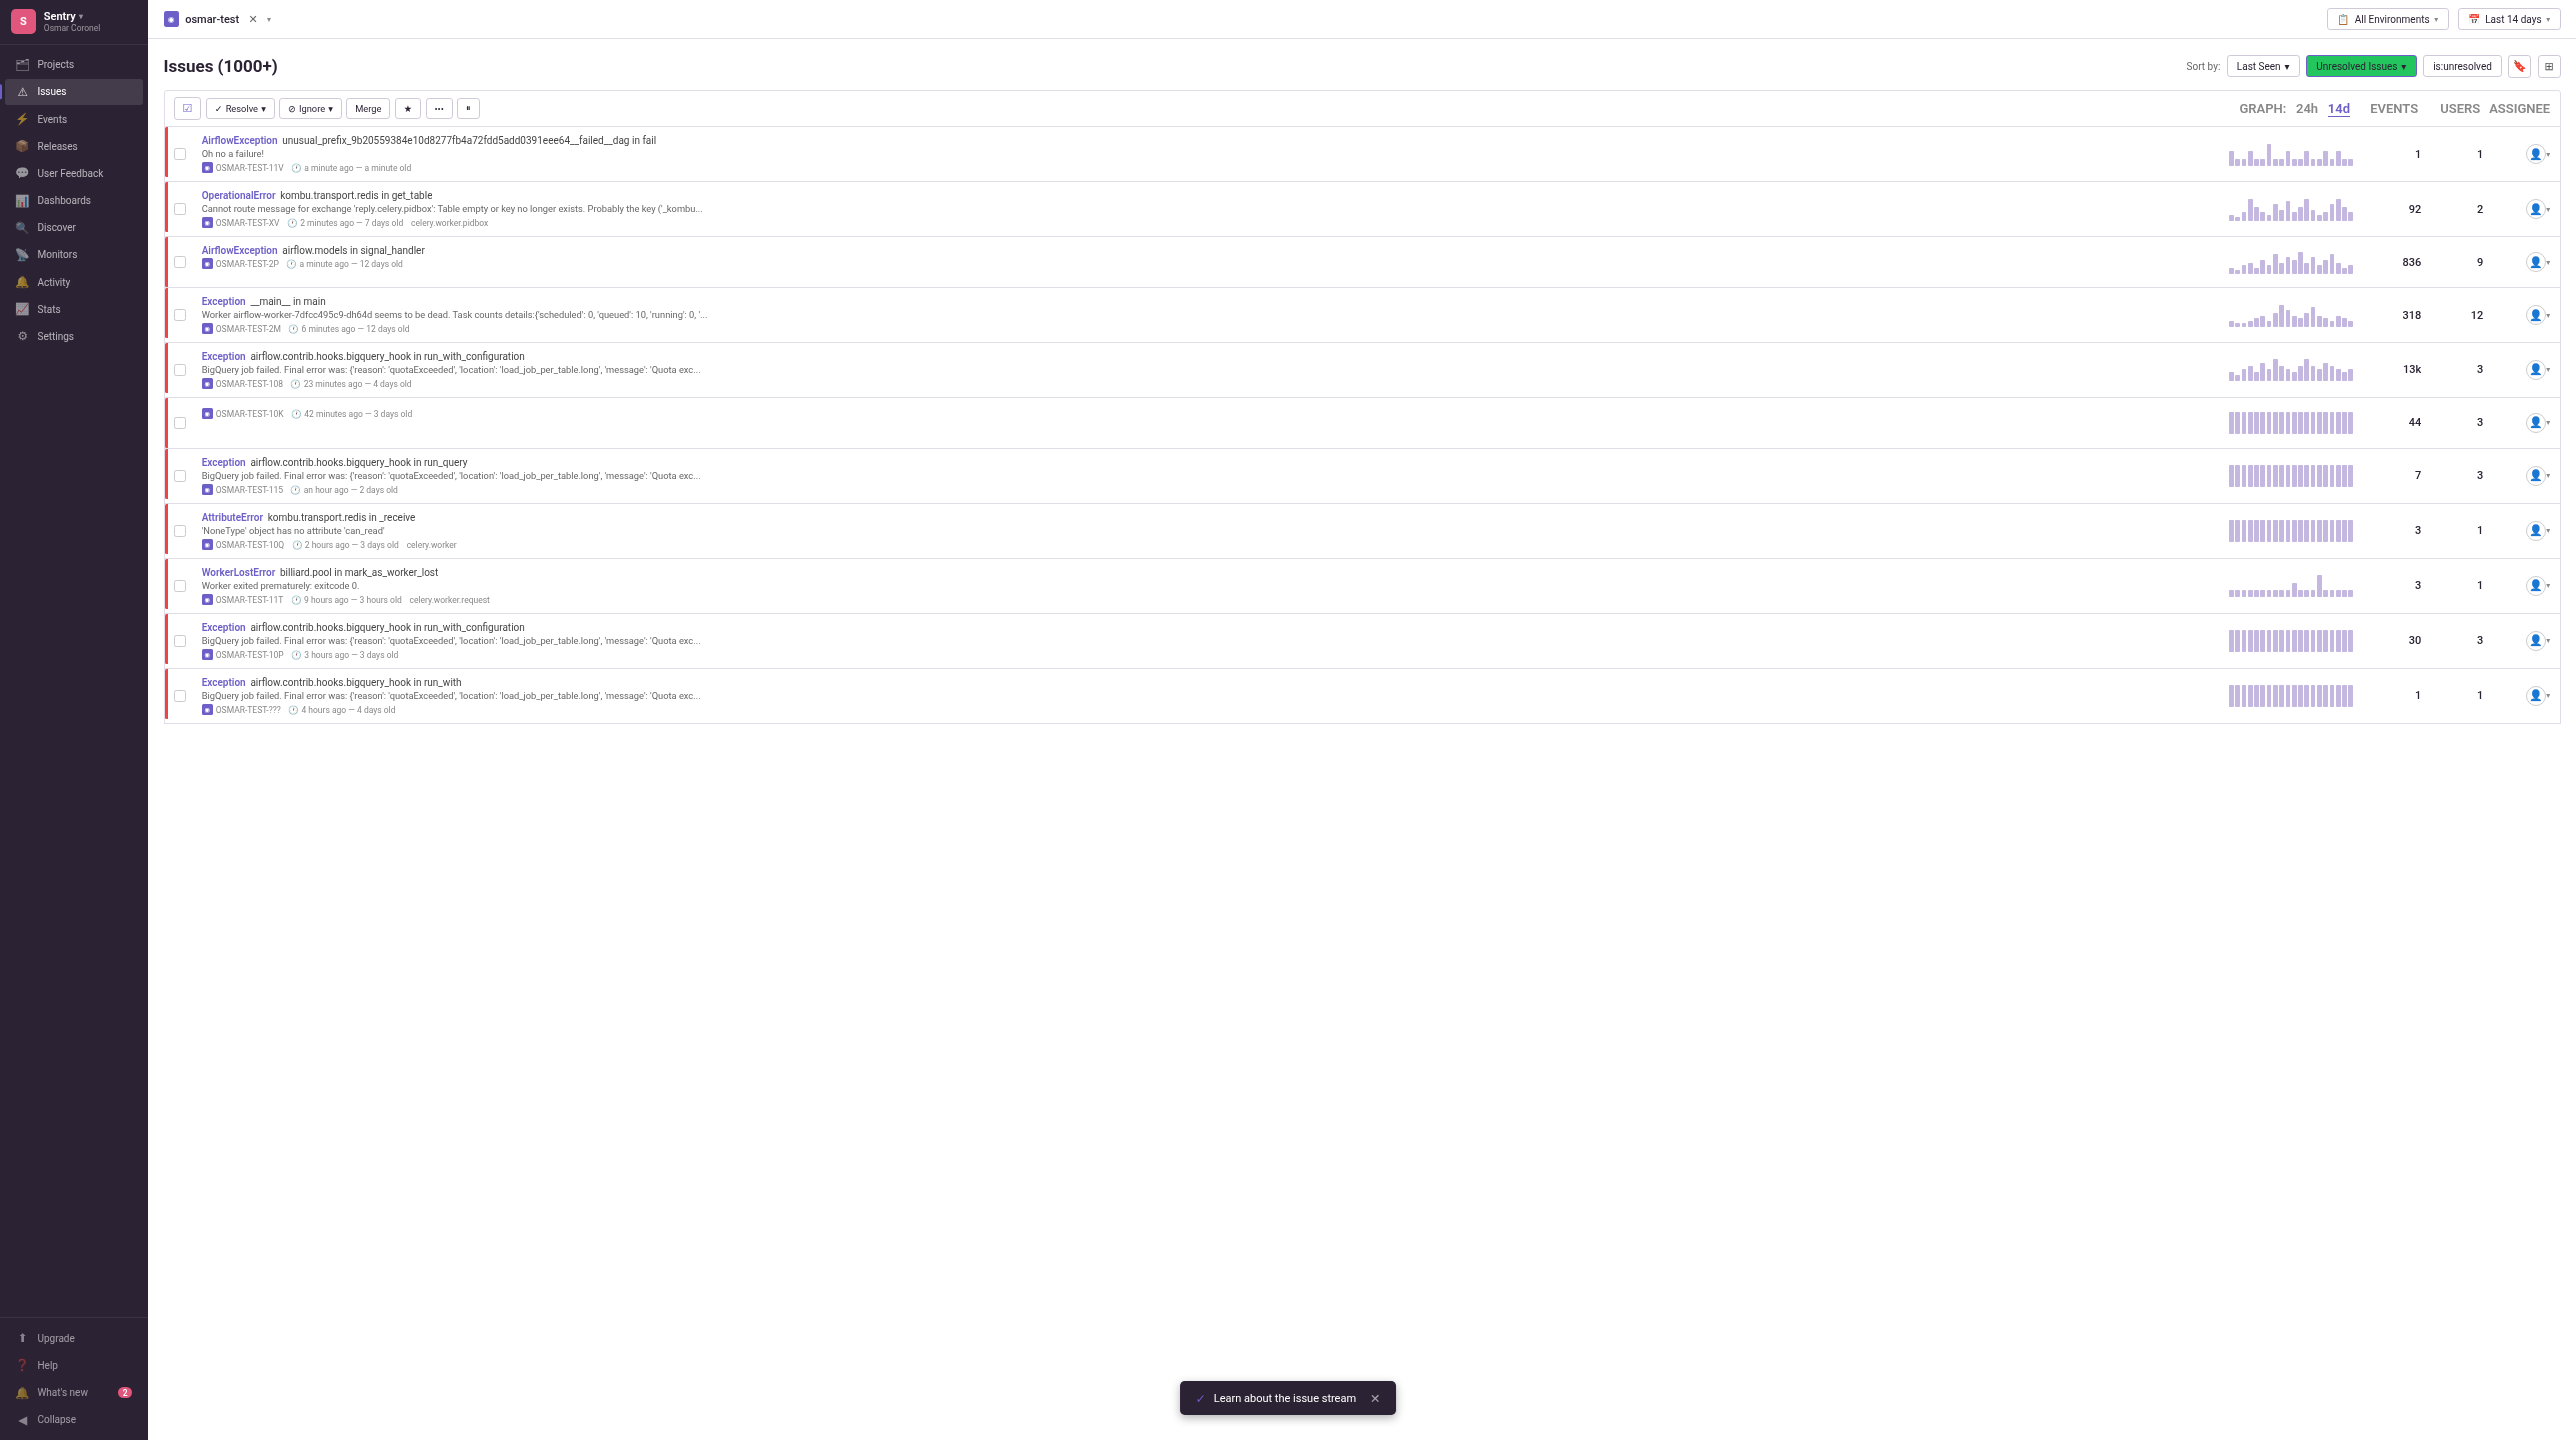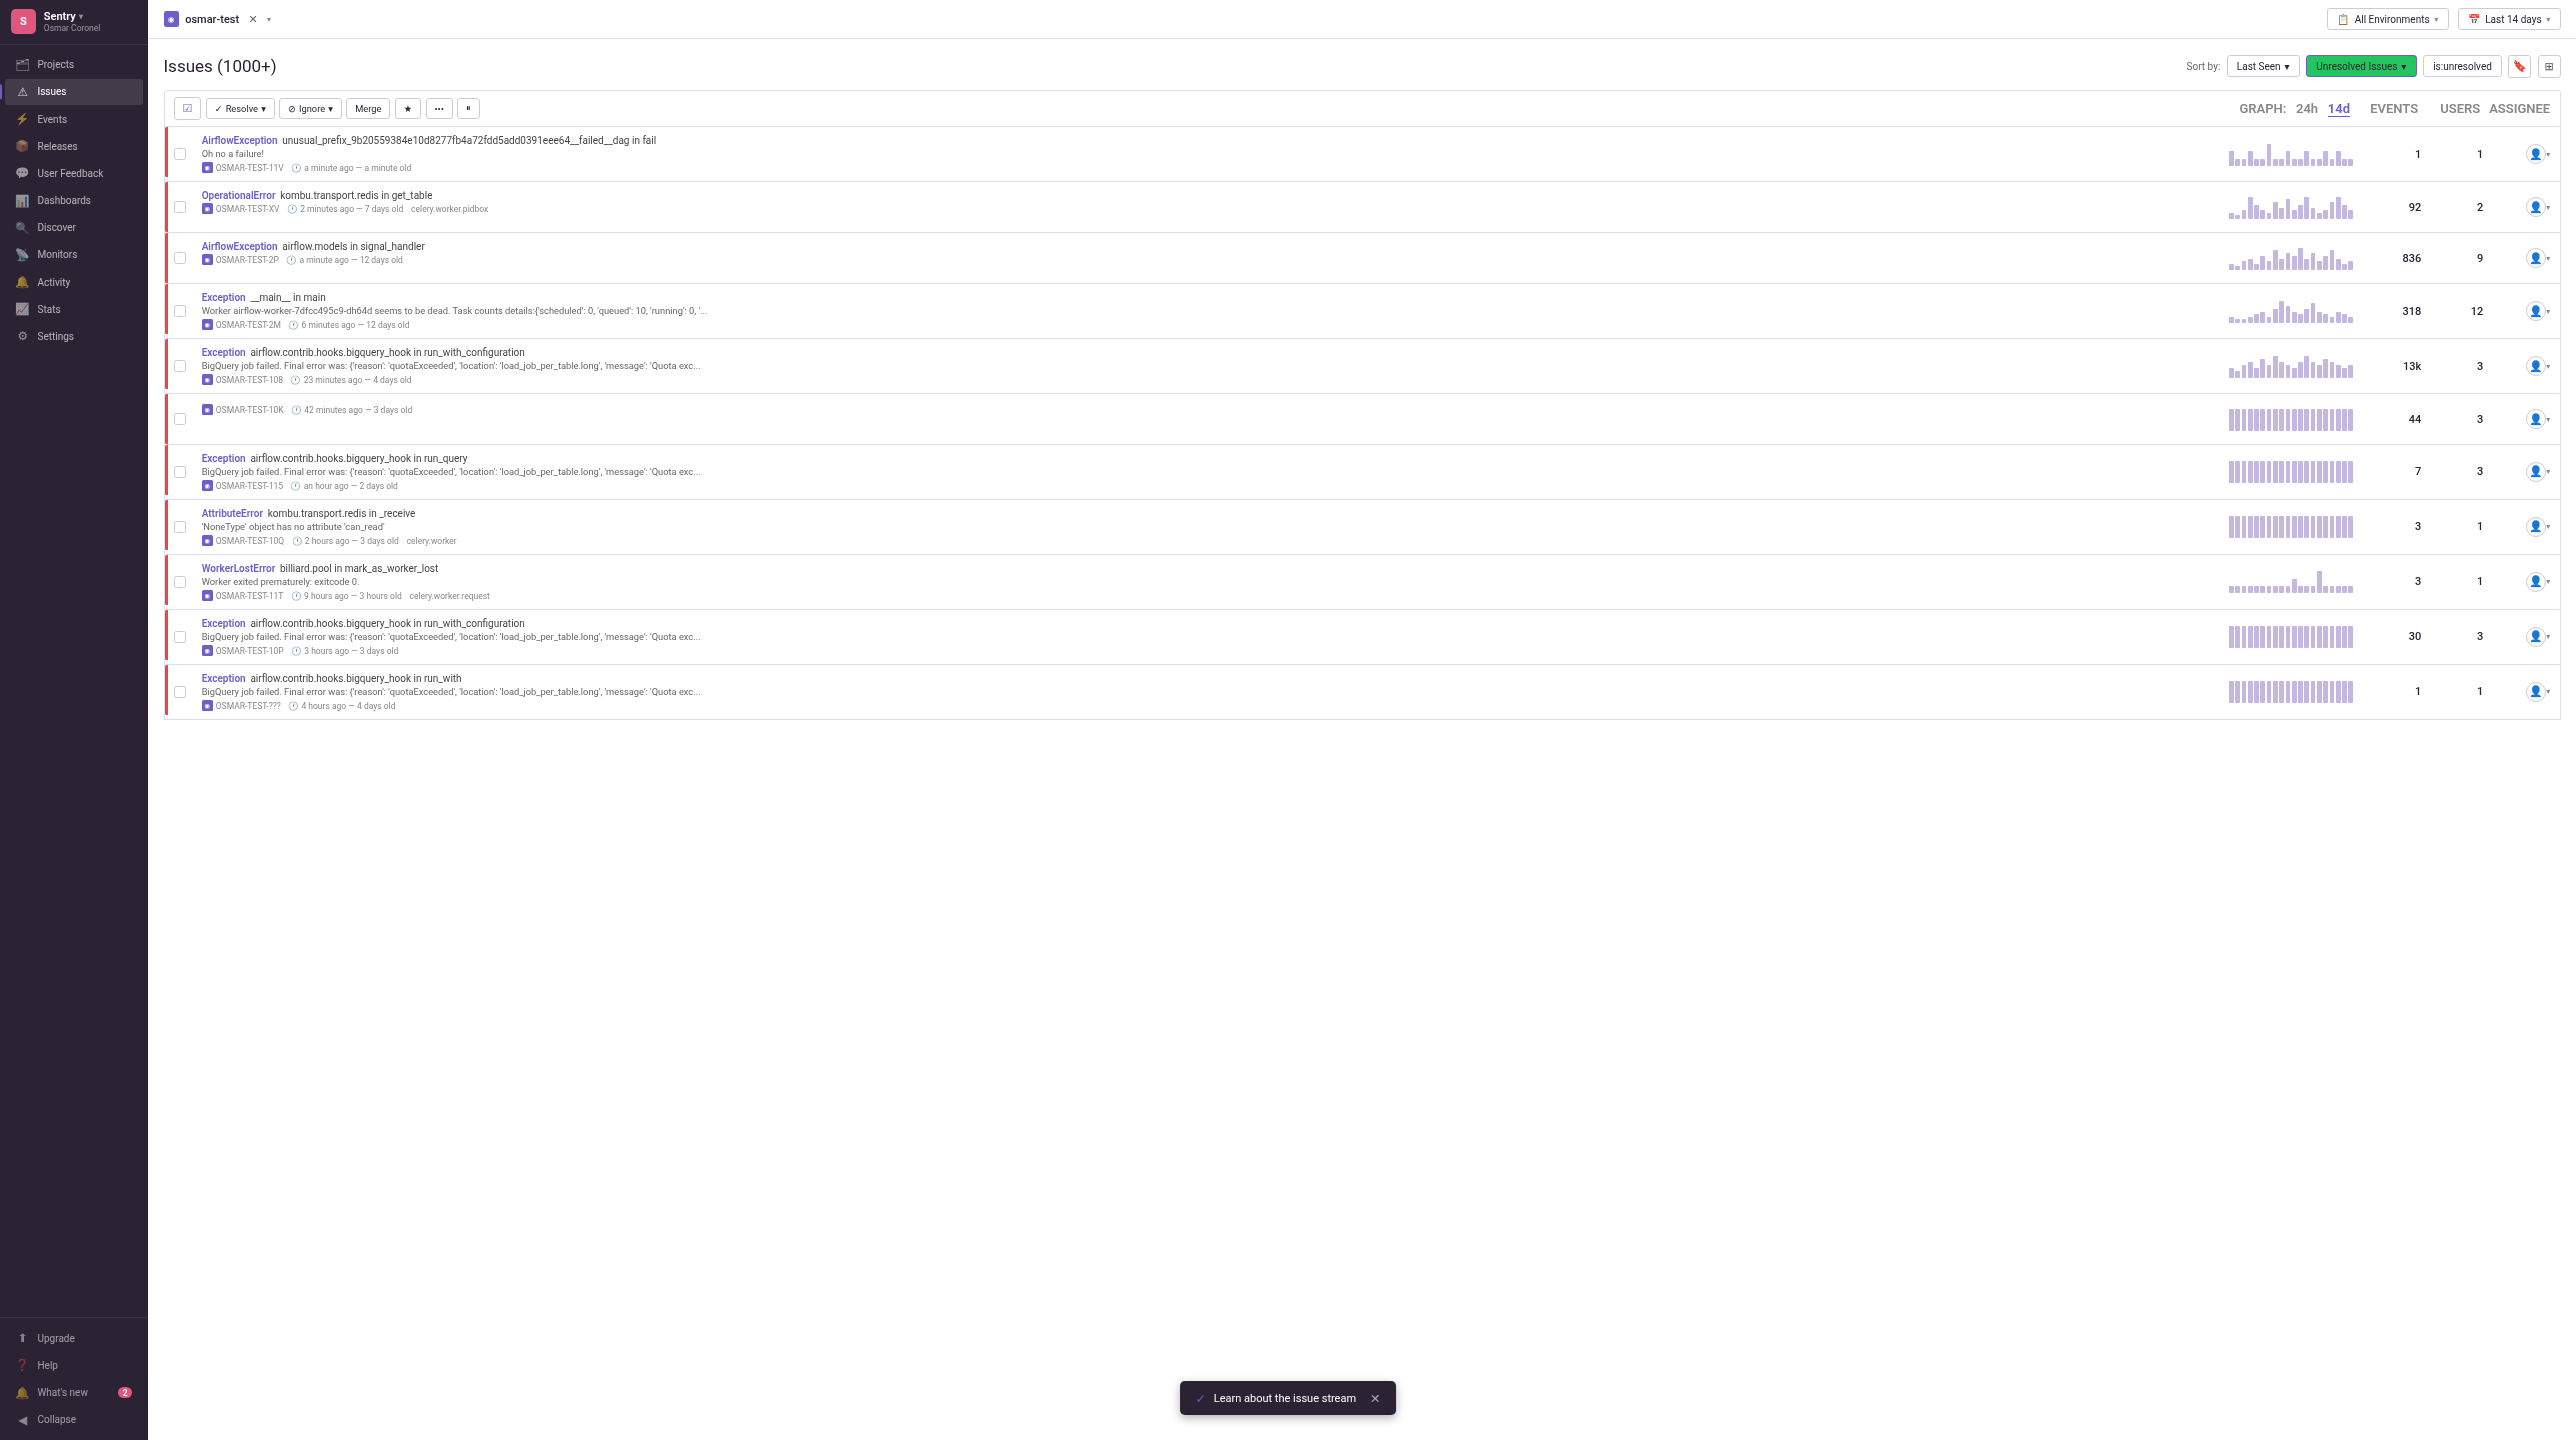--- a/index.html
+++ b/index.html
@@ -101,21 +101,21 @@
     .topbar-x { cursor: pointer; color: #666; font-size: 11px; }
     .topbar-caret { color: #888; font-size: 7.8px; }
 
     
     .content { flex: 1; overflow-y: auto; padding: 15.5px; }
 
     
     .issues-header {
       display: flex; align-items: center; margin-bottom: 12.4px;
     }
-    .issues-title { font-size: 17px; font-weight: 400; color: #2b2233; }
+    .issues-title { font-size: 17px; font-weight: 700; color: #2b2233; }
     .issues-toolbar {
       display: flex; align-items: center; gap: 6.2px; margin-left: auto;
     }
     .sort-label { color: #666; font-size: 10px; }
     .toolbar-btn {
       display: flex; align-items: center; gap: 3.9px;
       padding: 4.7px 9.3px;
       border: 0.8px solid #d0cad8;
       border-radius: 3.1px;
       background: #fff;
@@ -451,20 +451,21 @@
           <div class="issue-row">
     <div class="issue-priority red"></div>
     <div class="issue-row-left">
       <div class="issue-checkbox"></div>
     </div>
     <div class="issue-content">
       <div class="issue-title-row">
         <span class="issue-type" style="color:#6c5fc7;">OperationalError</span>
         <span class="issue-location">kombu.transport.redis in get_table</span>
       </div>
+      <div class="issue-message">Cannot route message for exchange 'reply.celery.pidbox': Table empty or key no longer exists. Probably the key ('_kombu...</div>
       <div class="issue-meta">
         <div class="issue-project">
           <div class="project-icon">◉</div>
           <span>OSMAR-TEST-XV</span>
         </div>
         <div class="issue-time">
           <span>🕐</span>
           <span>2 minutes ago — 7 days old</span>
         </div>
         <span class="issue-queue">celery.worker.pidbox</span>

